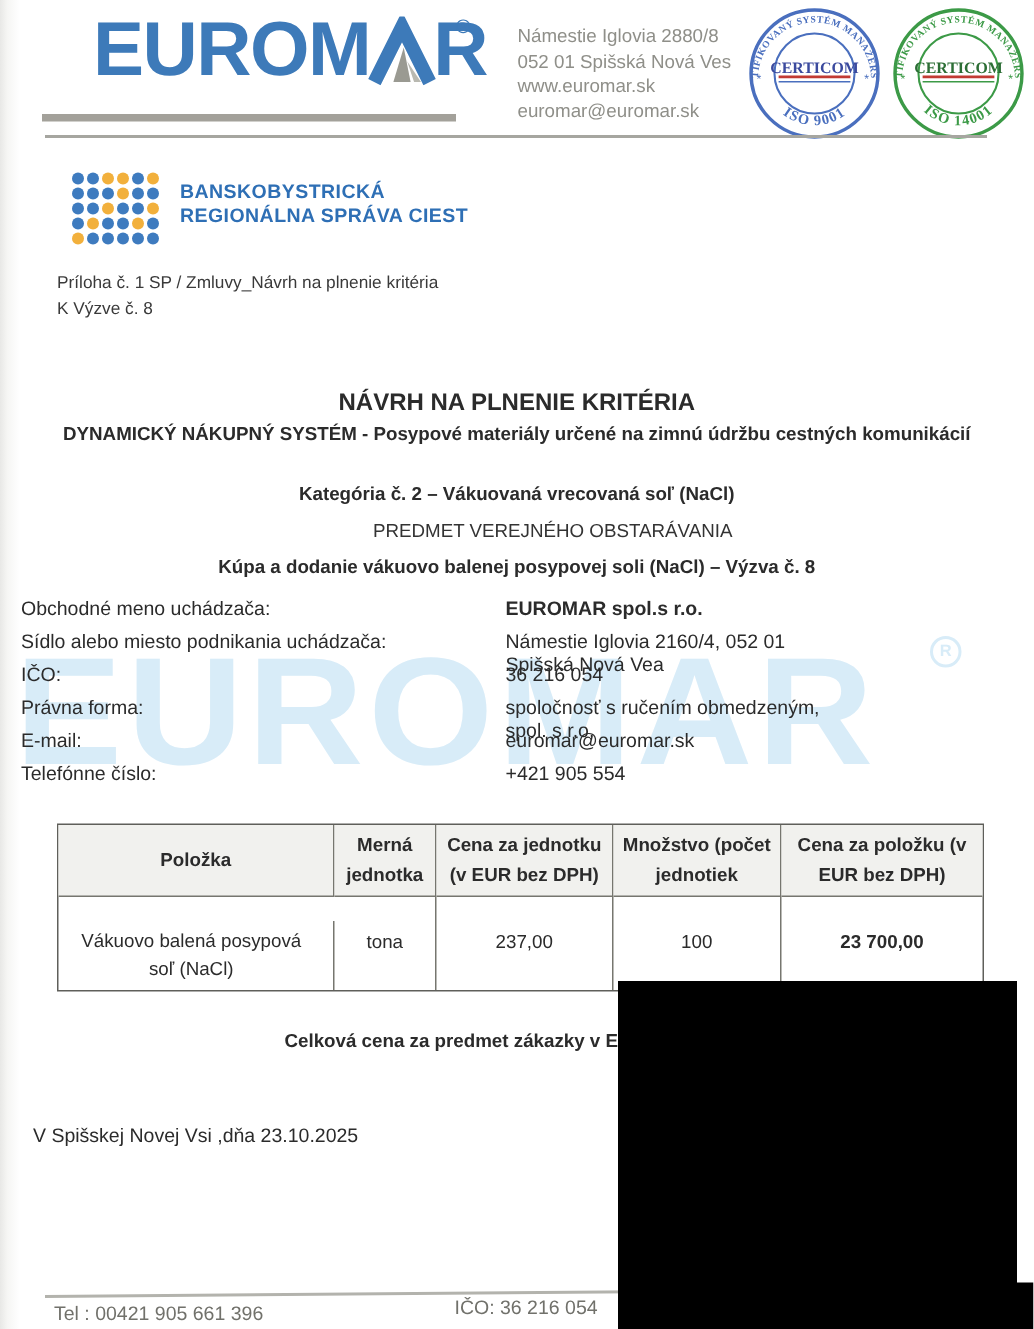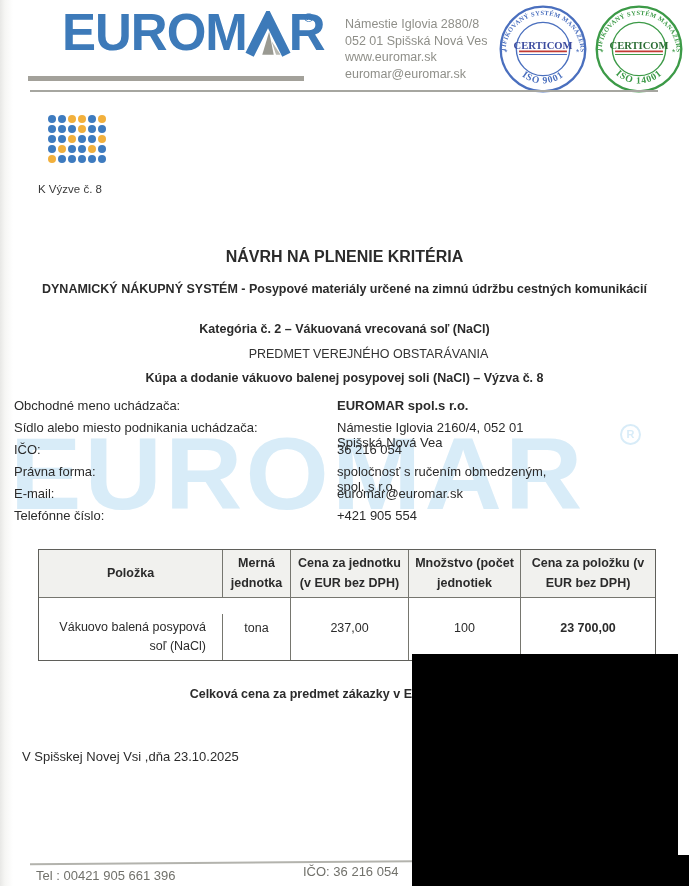--- a/index.html
+++ b/index.html
@@ -24,21 +24,21 @@
   .dots{display:grid;grid-template-columns:repeat(6,8px);grid-auto-rows:8px;gap:2px;margin-top:2px;}
   .dots span{width:8px;height:8px;border-radius:50%;}
   .dot-b{background:#3e7bbf;} .dot-y{background:#f2b03c;}
   .brsc-txt{margin-left:14px;margin-top:7px;font-size:13px;font-weight:bold;color:#2e6fb5;line-height:16px;letter-spacing:0.3px;}
 
   
   .annex{left:38px;top:181px;font-size:11.5px;line-height:17px;color:#3a3a3a;}
 
   
   .ctr{left:0;width:689px;text-align:center;white-space:nowrap;}
-  .title{top:248px;font-size:16px;font-weight:bold;}
+  .title{top:260px;font-size:16px;font-weight:bold;}
   .subtitle{top:282px;font-size:12.5px;font-weight:bold;}
   .cat1{top:322px;font-size:12.5px;font-weight:bold;}
   .cat2{top:347px;font-size:12.5px;color:#333;padding-left:24px;}
   .cat3{top:371px;font-size:12.5px;font-weight:bold;}
 
   
   .bidder{left:0;top:398px;width:689px;font-size:13px;z-index:2;}
   .b-row{position:absolute;left:4px;width:551px;height:22px;}
   .b-label{position:absolute;left:10px;top:0;}
   .b-val{position:absolute;left:333px;top:0;}
@@ -53,21 +53,21 @@
   
   .tbl{left:38px;top:549px;display:grid;z-index:2;background:transparent;
        grid-template-columns:184px 68px 118px 112px 134px;grid-template-rows:48px 62px;
        border:1.5px solid #5f5f5a;}
   .cell{border-right:1px solid #76766f;border-bottom:1px solid #76766f;
         display:flex;align-items:center;justify-content:center;text-align:center;
         font-size:12.5px;padding:2px 5px;box-sizing:border-box;line-height:1.55;}
   .cell:nth-child(5n){border-right:none;}
   .cell.body{border-bottom:none;}
   .head{background:#f1f1ee;font-weight:bold;}
-  .cell.item{justify-content:flex-start;text-align:right;padding-left:10px;padding-right:16px;margin-top:16px;}
+  .cell.item{justify-content:flex-start;text-align:center;padding-left:10px;padding-right:16px;margin-top:16px;}
 
   
   .total{left:100px;top:687px;width:312px;text-align:right;font-size:12.5px;font-weight:bold;z-index:2;white-space:nowrap;}
   .dateline{left:22px;top:749px;font-size:13px;z-index:2;}
   .redact{background:#000;z-index:6;}
   .redactA{left:412px;top:654px;width:266px;height:232px;}
   .redactB{left:412px;top:855px;width:277px;height:31px;}
   .hr-bot{left:30px;top:861px;width:592px;height:2px;background:#b3b3ad;transform:rotate(-0.45deg);}
   .foot{font-size:13px;color:#71716b;z-index:2;}
   .foot-tel{left:36px;top:868px;}
@@ -165,23 +165,28 @@
         <span class="dot-b"></span>
         <span class="dot-y"></span>
         <span class="dot-b"></span>
       <span class="dot-y"></span>
         <span class="dot-b"></span>
         <span class="dot-b"></span>
         <span class="dot-b"></span>
         <span class="dot-b"></span>
         <span class="dot-b"></span>
     </div>
+    <div class="brsc-txt">
+      <div>BANSKOBYSTRICKÁ</div>
+      <div>REGIONÁLNA SPRÁVA CIEST</div>
+    </div>
   </div>
 
   <div class="abs annex">
+    <div>Príloha č. 1 SP / Zmluvy_Návrh na plnenie kritéria</div>
     <div>K Výzve č. 8</div>
   </div>
 
   <div class="abs ctr title">NÁVRH NA PLNENIE KRITÉRIA</div>
   <div class="abs ctr subtitle">DYNAMICKÝ NÁKUPNÝ SYSTÉM - Posypové materiály určené na zimnú údržbu cestných komunikácií</div>
   <div class="abs ctr cat1">Kategória č. 2 – Vákuovaná vrecovaná soľ (NaCl)</div>
   <div class="abs ctr cat2">PREDMET VEREJNÉHO OBSTARÁVANIA</div>
   <div class="abs ctr cat3">Kúpa a dodanie vákuovo balenej posypovej soli (NaCl) – Výzva č. 8</div>
 
   <div class="abs wm">EUROMAR</div>

